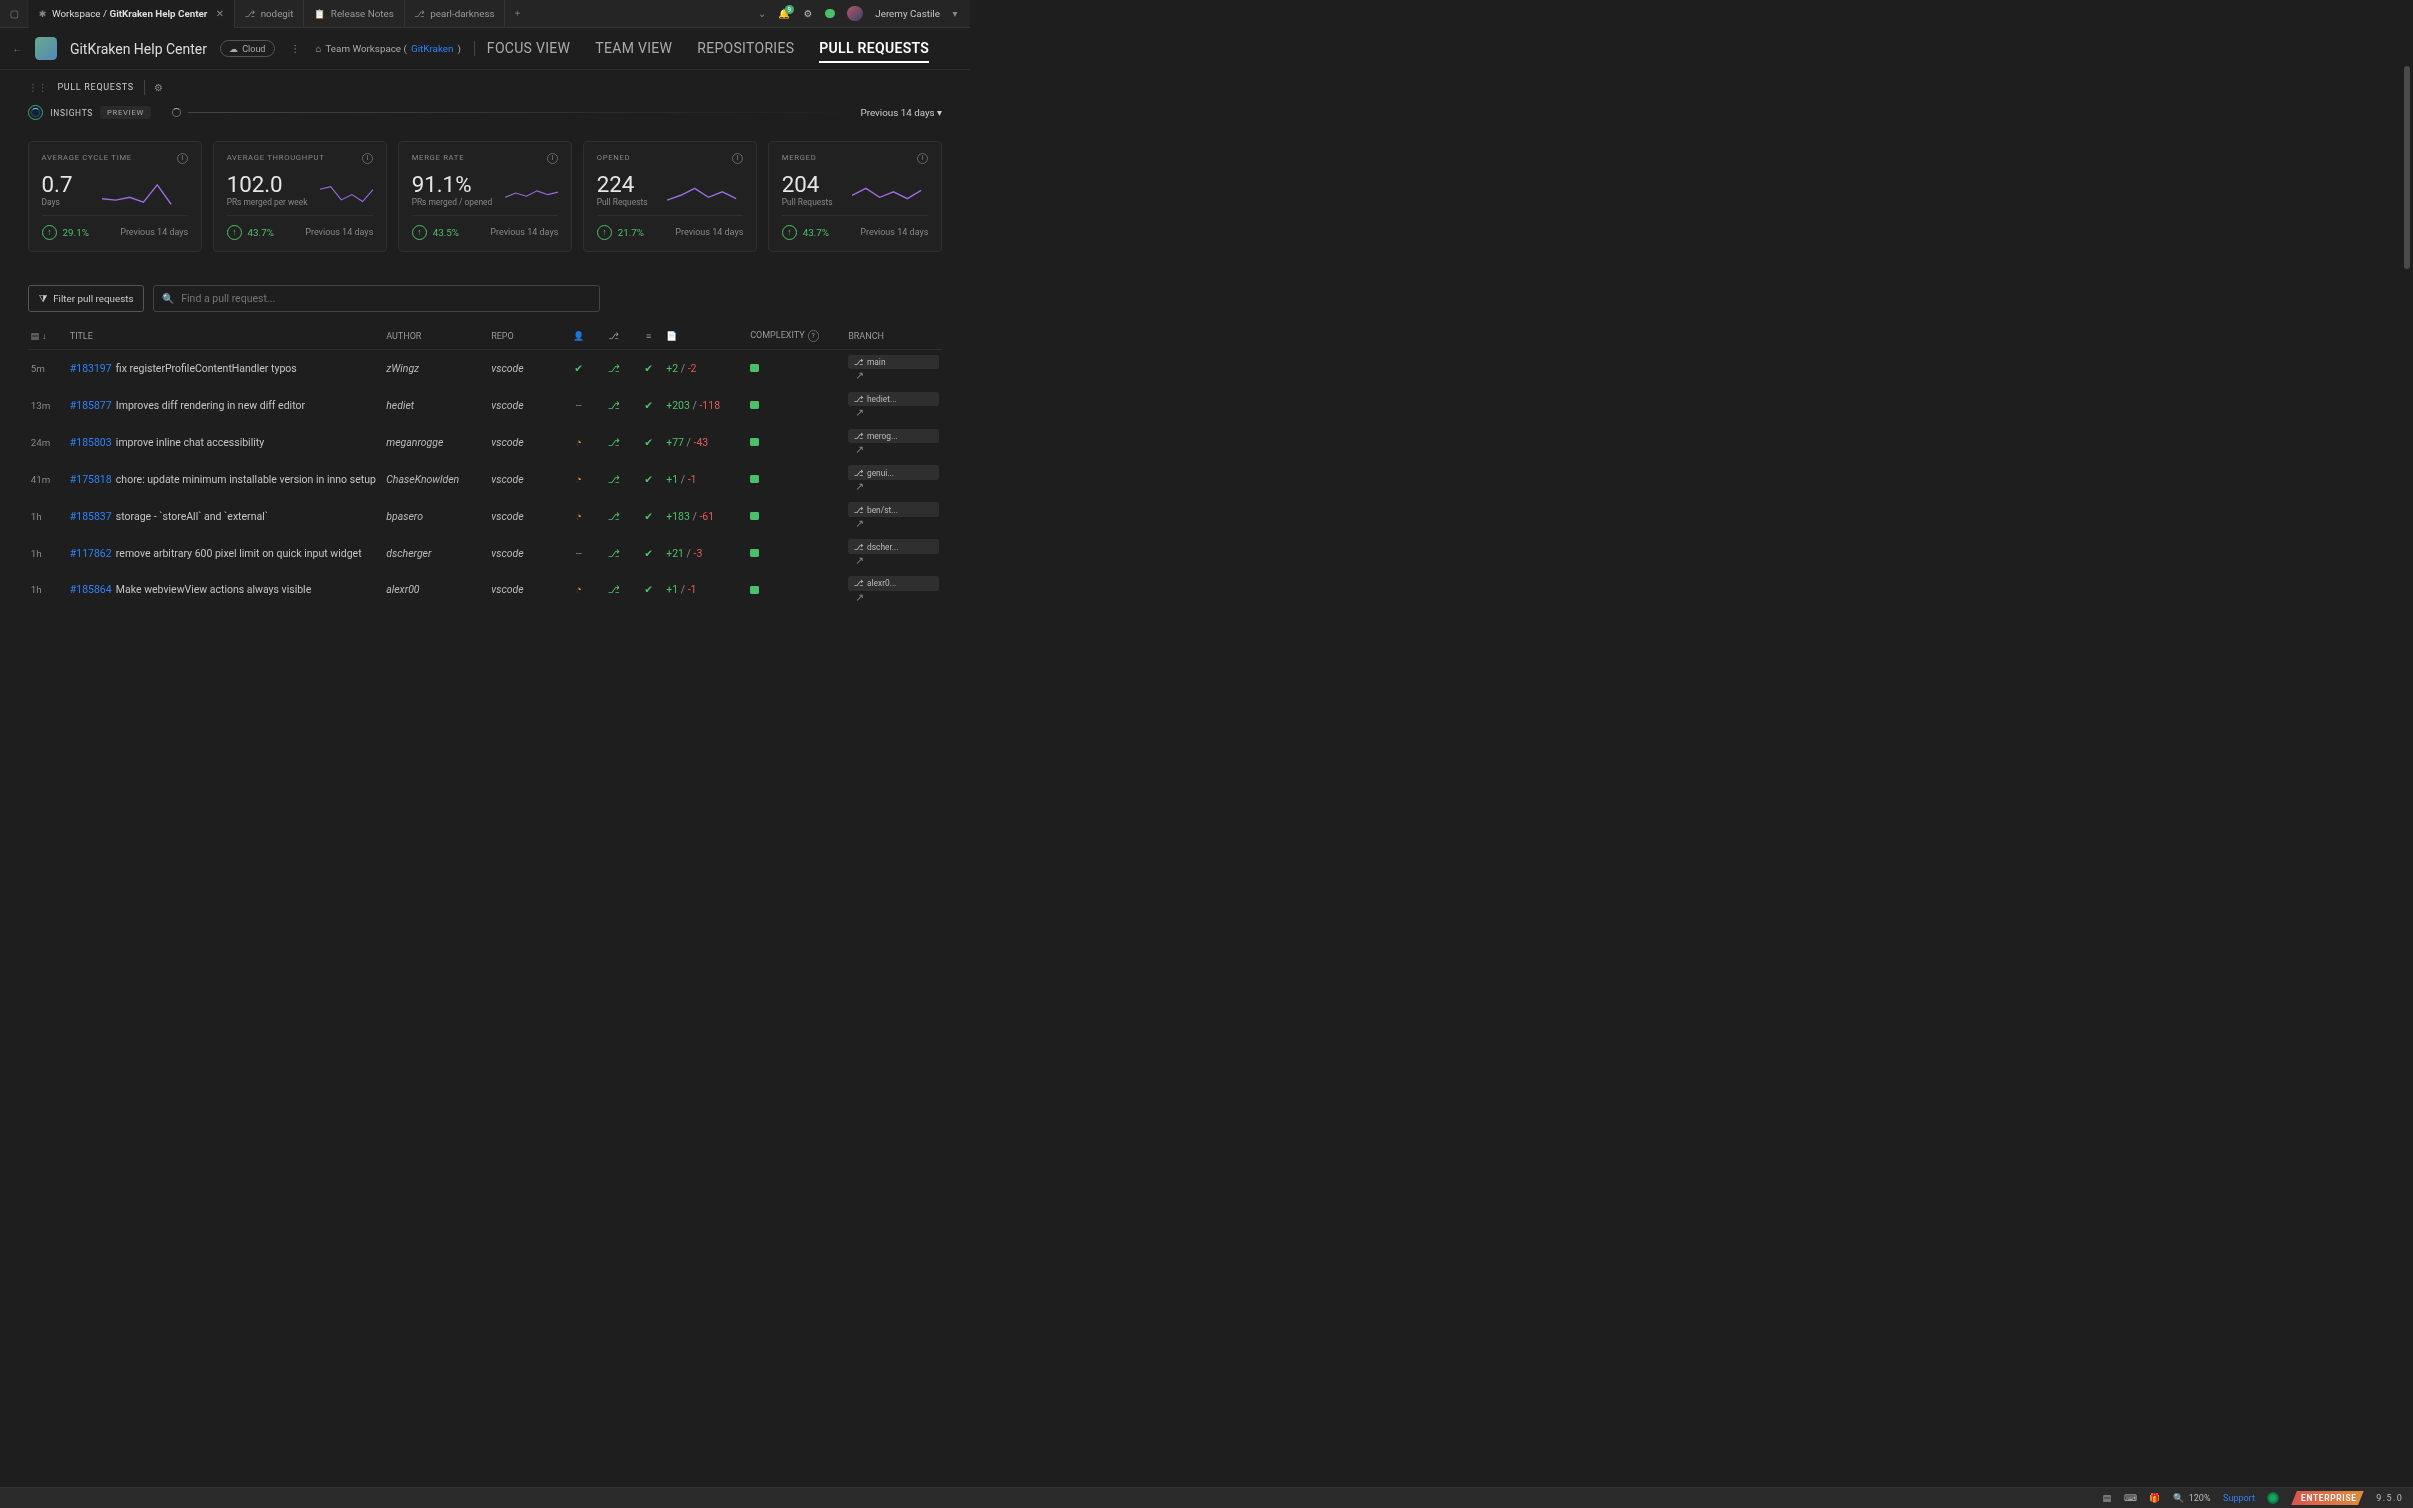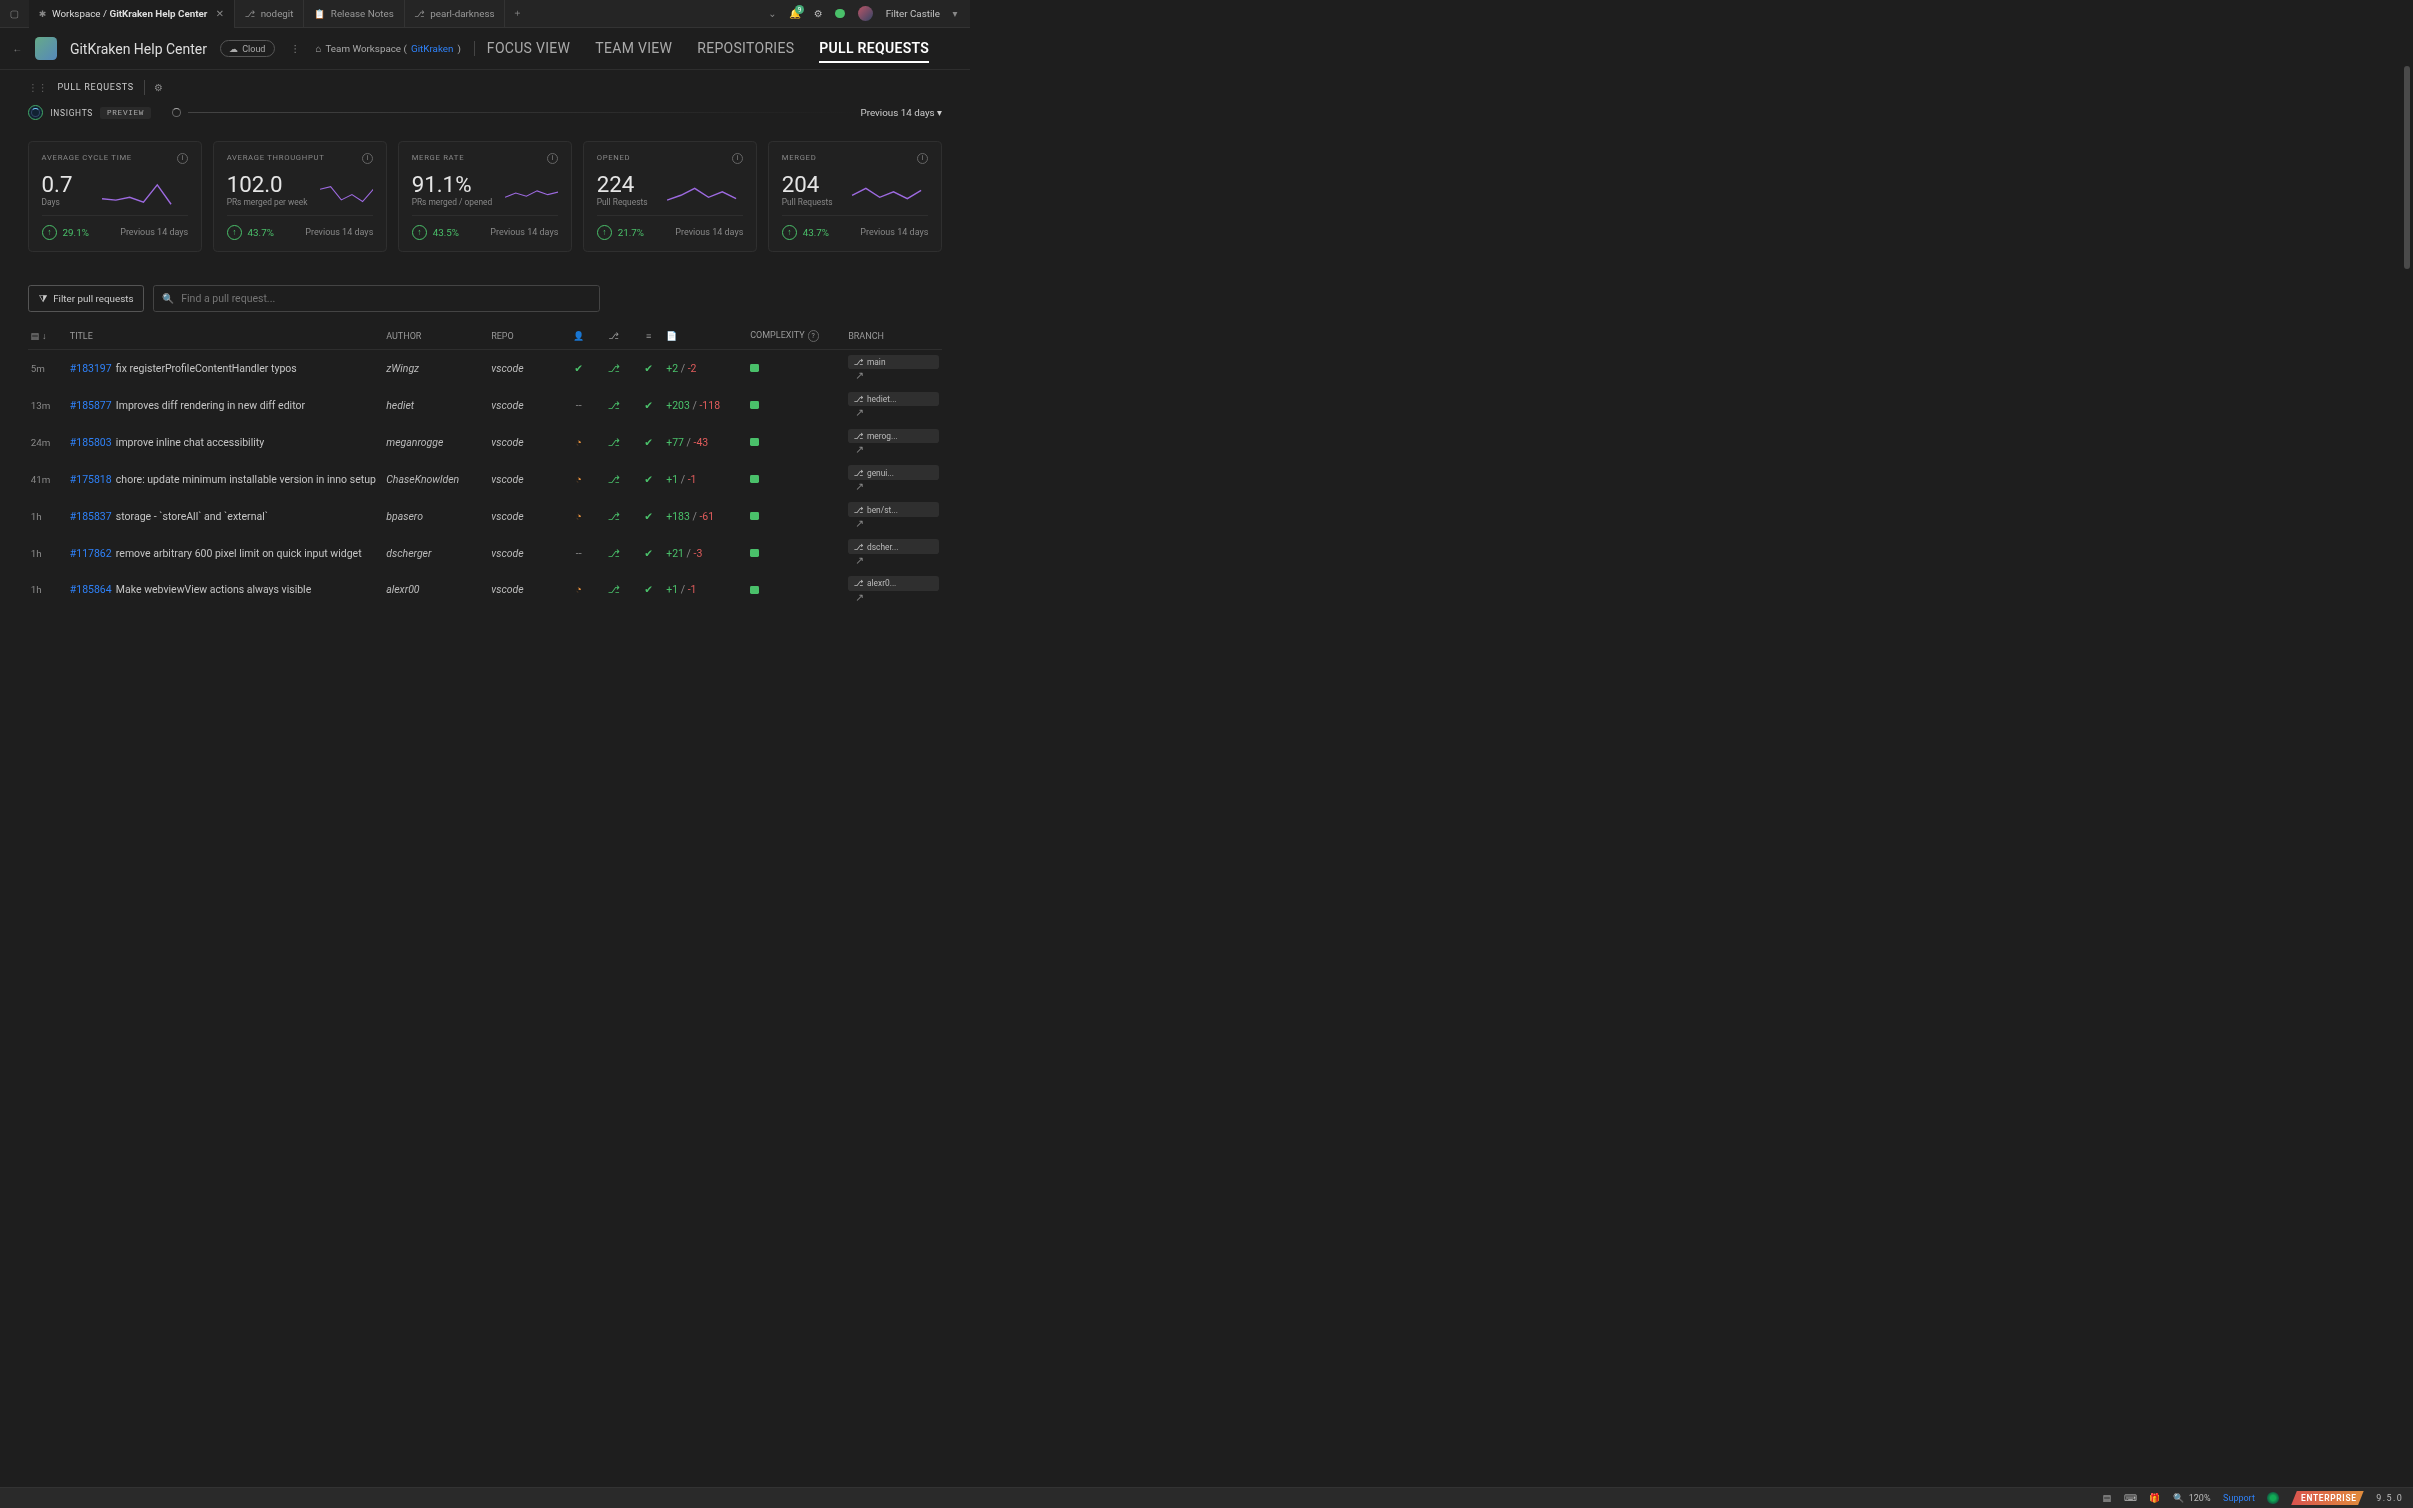--- a/index.html
+++ b/index.html
@@ -38,21 +38,21 @@
 .sub-bar { display:flex; align-items:center; padding:9.8px 28px; gap:9.8px; }
 .drag-dots { color:#666; }
 .sub-title { color:#ccc; letter-spacing:0.7px; font-size:9px; }
 .gear-sm { color:#888; cursor:pointer; }
 
 
 .insights-row { display:flex; align-items:center; padding:0 28px 4.2px 28px; }
 .insight-circle { width:15.4px; height:15.4px; border-radius:50%; border:1.4px solid #4a6; background:#123; margin-right:7px; position:relative; }
 .insight-circle::after { content:""; position:absolute; inset:2.1px; border-radius:50%; border:1.4px solid #346; border-top-color:#7cf; }
 .insight-label { color:#ccc; font-size:8.4px; letter-spacing:0.7px; margin-right:7px; }
-.preview-pill { background:#2a2a2a; color:#aaa; font-size:7.7px; letter-spacing:0.7px; padding:2.1px 7px; border-radius:2.1px; margin-right:21px;font-family:Liberation Mono, monospace; }
+.preview-pill { background:#2a2a2a; color:#aaa; font-size:7.7px; letter-spacing:0.7px; padding:2.1px 7px; border-radius:2.1px; margin-right:21px; }
 .load-circle { width:9px; height:9px; border:1px solid #666; border-radius:50%; border-top-color:#aaa; }
 .insight-line { flex:1; height:0.7px; background:linear-gradient(to right,#444,transparent); margin-left:7px; }
 .period-dd { color:#ccc; font-size:9.8px; cursor:pointer; }
 
 .feedback { padding:4.2px 28px 12.6px 28px; }
 .feedback a { color:#2f81f7; text-decoration:none; font-size:10.5px; }
 
 
 .cards { display:flex; gap:11.2px; padding:16px 28px; }
 .card { flex:1; background:#212121; border:0.7px solid #2f2f2f; border-radius:4.2px; padding:11.2px 12.6px; }
@@ -140,21 +140,21 @@
           <span>pearl-darkness</span>
         </div>
       </div>
     <div class="tab-add">＋</div>
     <div class="tab-right">
       <span style="color:#888">⌄</span>
       <span class="bell-badge" style="color:#bbb">🔔<span class="dot">9</span></span>
       <span style="color:#bbb">⚙</span>
       <span class="status-dot"></span>
       <span class="avatar"></span>
-      <span>Filter Castile</span>
+      <span>Jeremy Castile</span>
       <span style="color:#888">▾</span>
     </div>
   </div>
 
   <div class="hdr">
     <span class="back">←</span>
     <span class="brand-sq"></span>
     <span class="hdr-title">GitKraken Help Center</span>
     <span class="cloud-pill">
         <span>☁</span>

